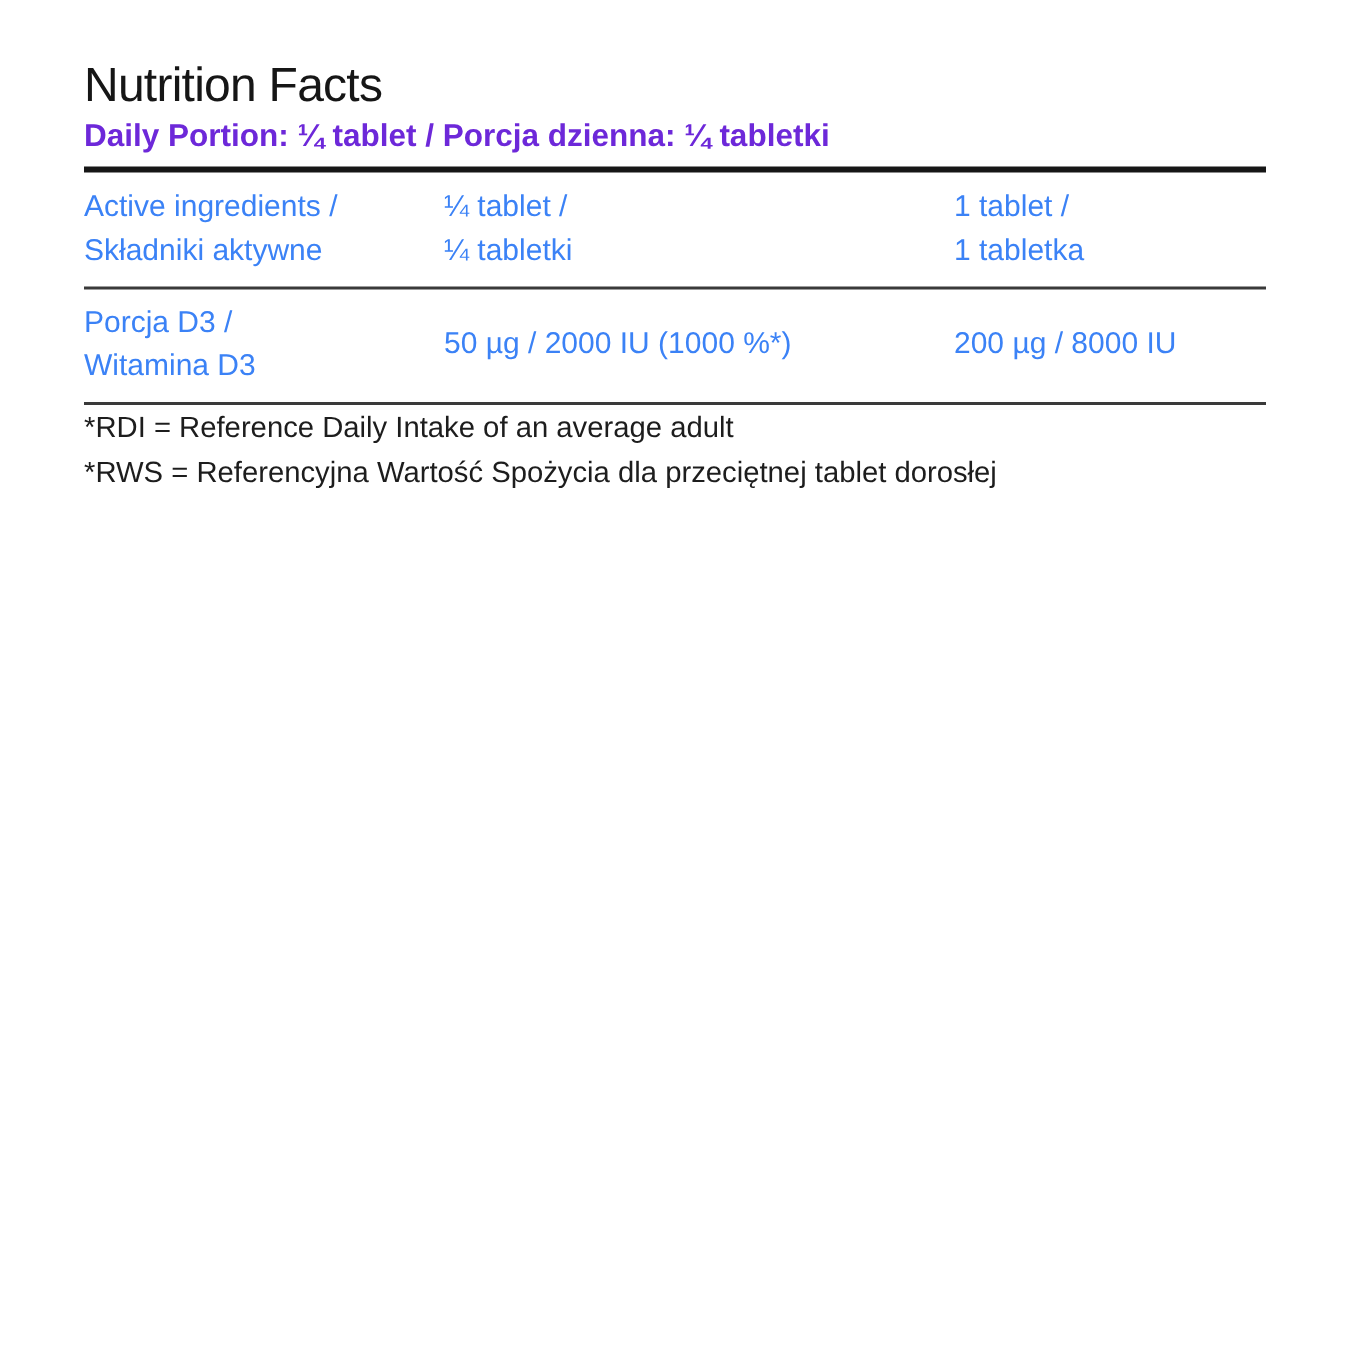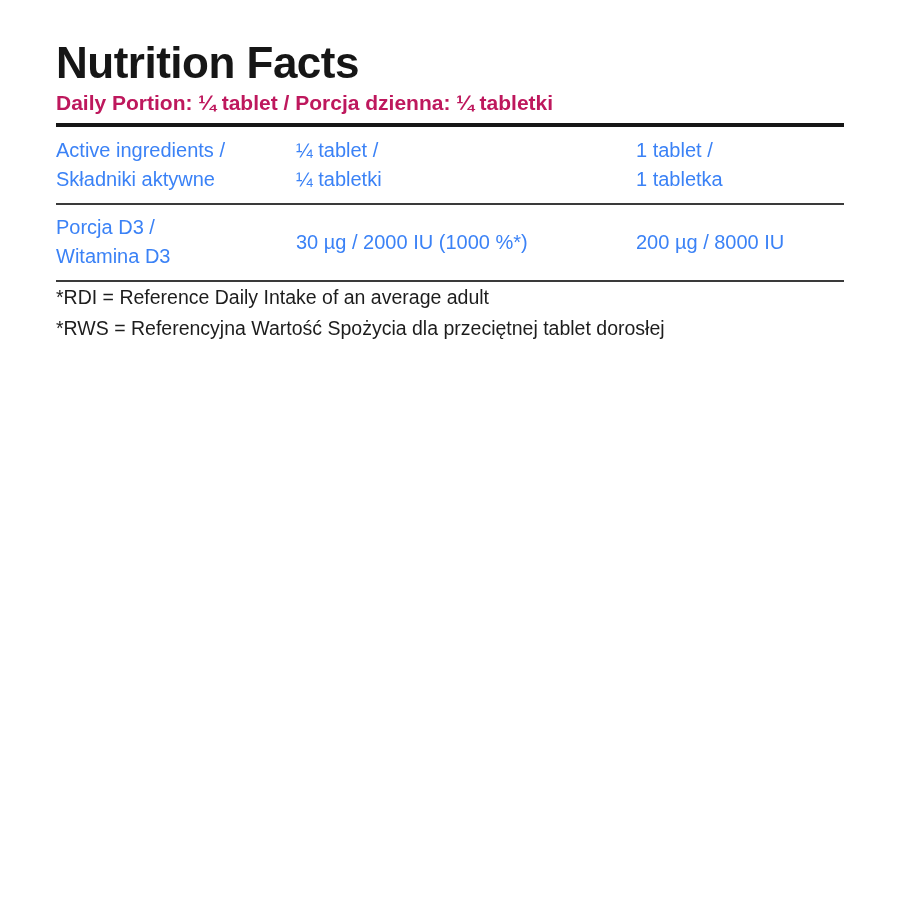--- a/index.html
+++ b/index.html
@@ -16,34 +16,34 @@
   }
 
   .panel {
     position: absolute;
     left: 56px;
     top: 40px;
     width: 788px;
   }
 
   .title {
-    font-size: 44px;
-    font-weight: bold;
+    font-size: 32px;
+    font-weight: normal;
     letter-spacing: -0.5px;
     line-height: 1.05;
     margin: 0 0 4px 0;
     color: #161616;
   }
 
   .subtitle {
     font-size: 21px;
     font-weight: bold;
     line-height: 1.25;
     margin: 0 0 7px 0;
-    color: #be185d;
+    color: #6d28d9;
   }
 
   .rule-thick {
     height: 4px;
     background: #161616;
     width: 100%;
   }
   .rule-thin {
     height: 2px;
     background: #3a3a3a;
@@ -112,21 +112,21 @@
     </tbody>
   </table>
 
   <div class="rule-thin"></div>
 
   <table class="facts">
     <tbody>
       <tr class="row-amounts">
         <td class="col-name nutrient-name">Porcja D3 /
 Witamina D3</td>
-        <td class="col-mid mid-cell">30 µg / 2000 IU (1000 %*)</td>
+        <td class="col-mid mid-cell">50 µg / 2000 IU (1000 %*)</td>
         <td class="col-right right-cell">200 µg / 8000 IU</td>
       </tr>
     </tbody>
   </table>
 
   <div class="rule-thin"></div>
 
   <div class="footnotes">
     <div class="footnote">*RDI = Reference Daily Intake of an average adult</div>
     <div class="footnote">*RWS = Referencyjna Wartość Spożycia dla przeciętnej tablet dorosłej</div>

